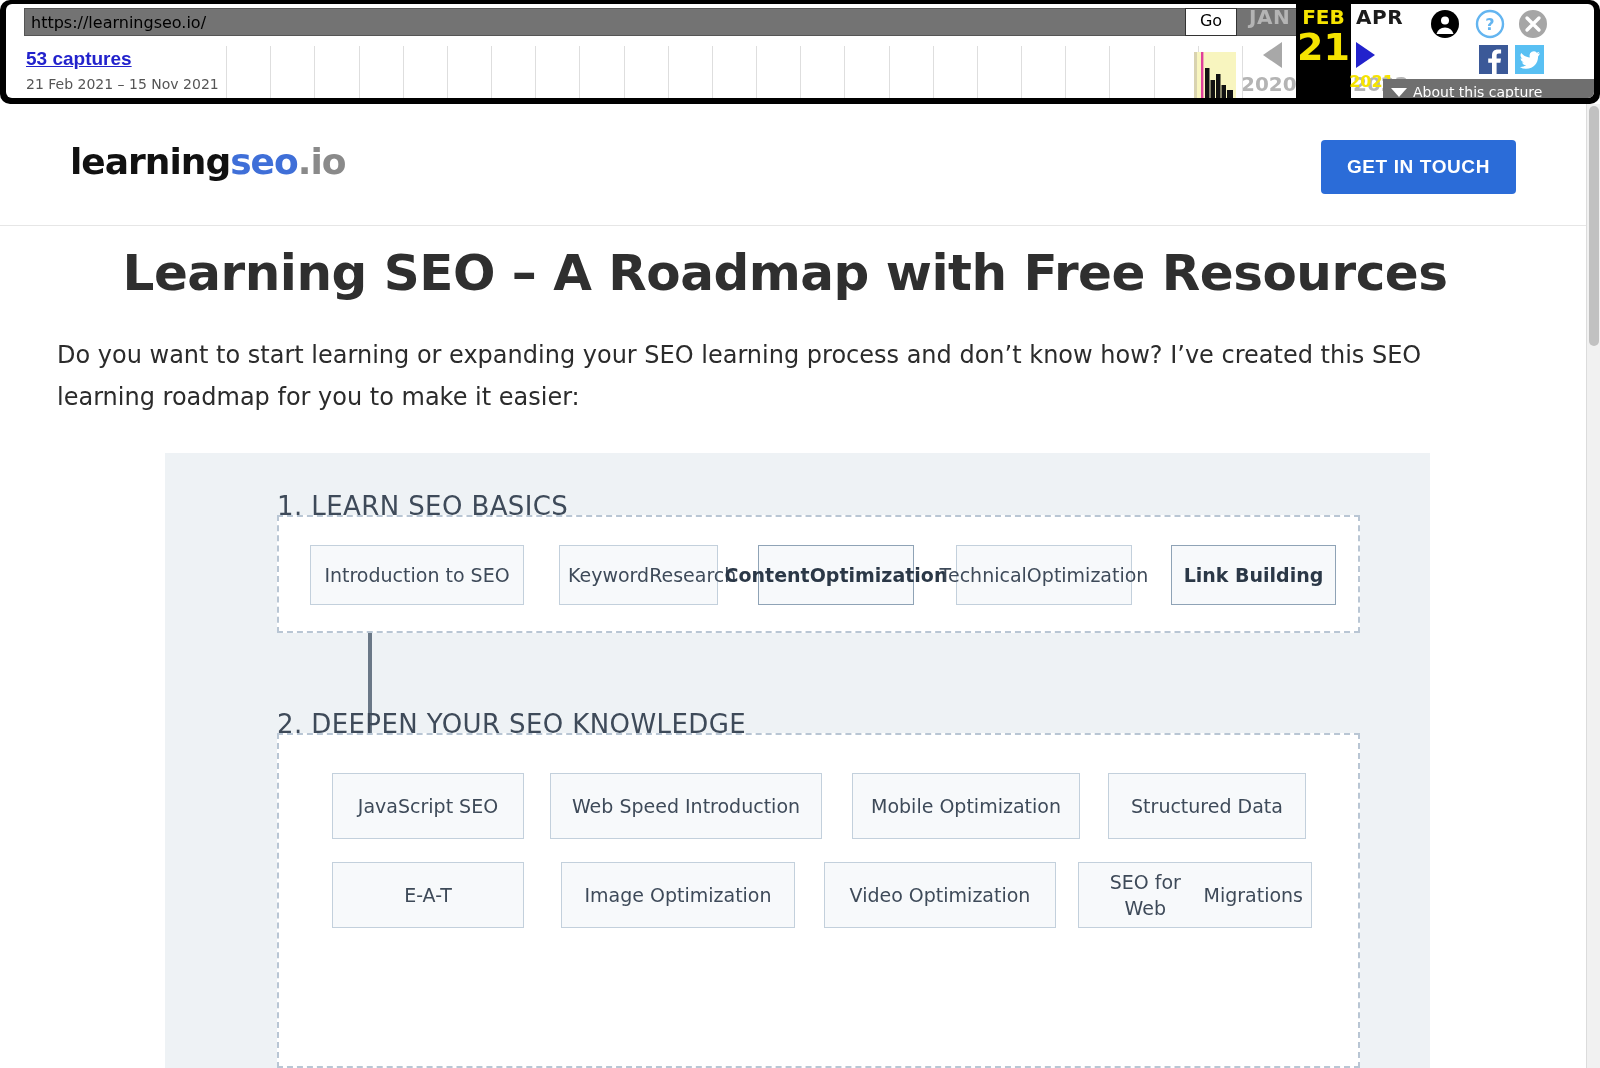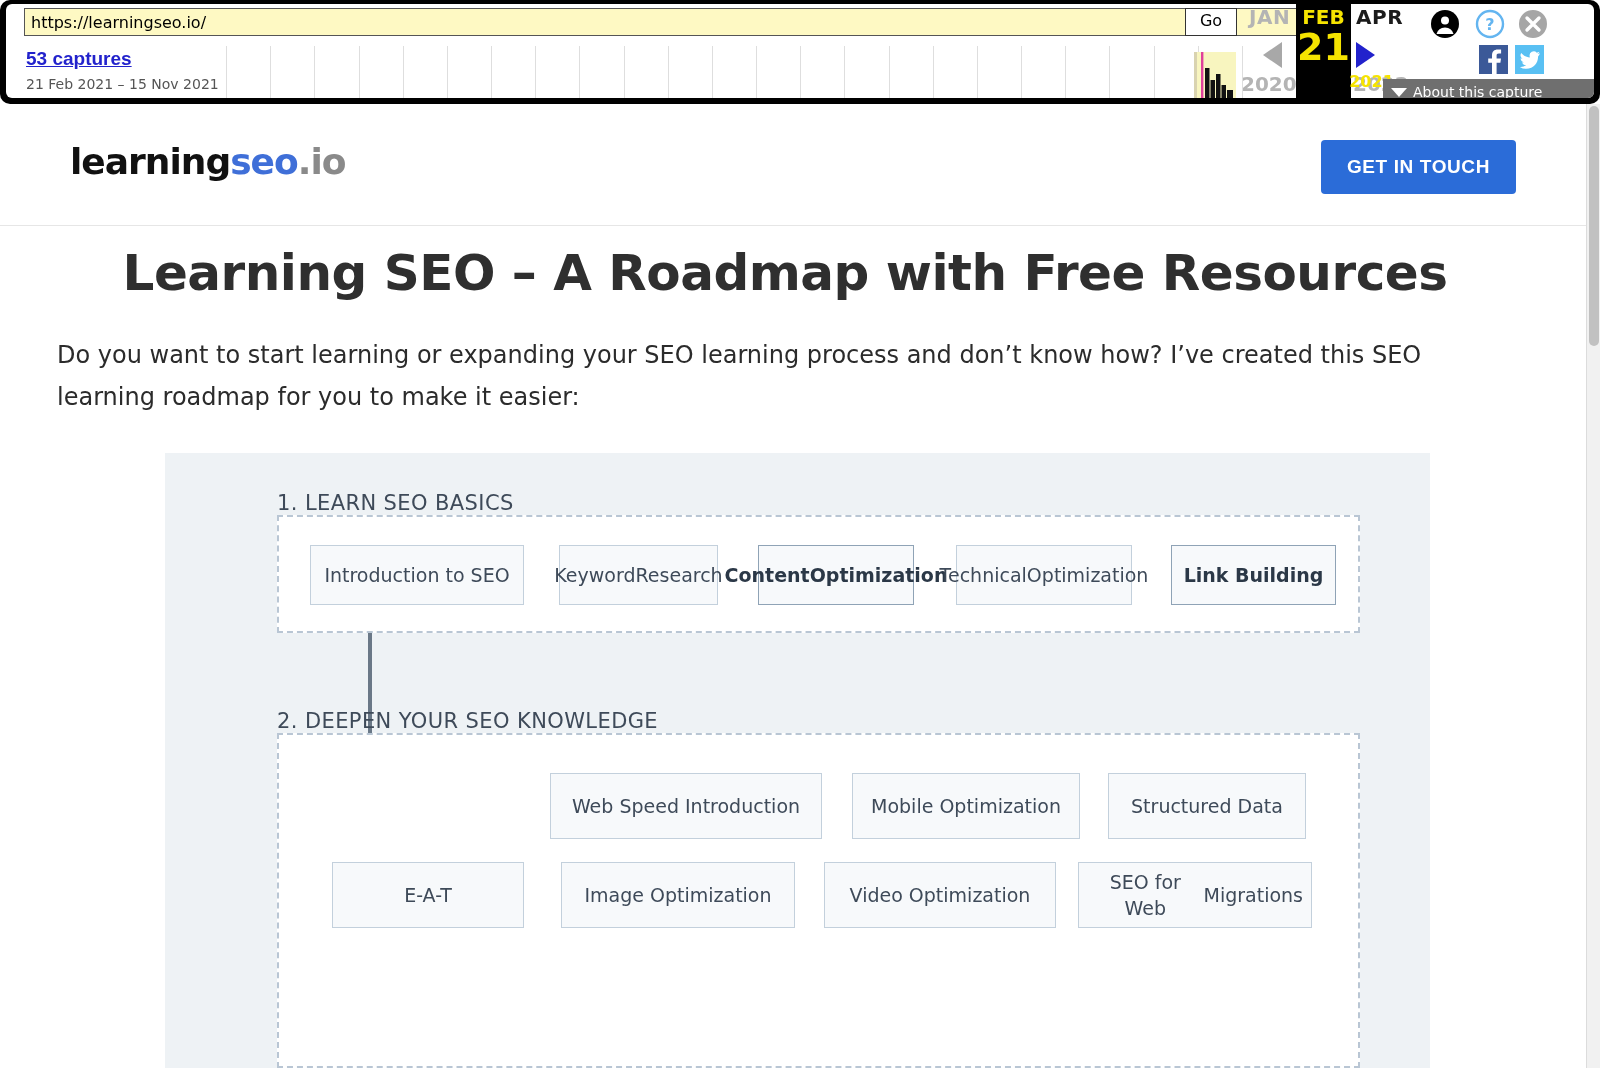--- a/index.html
+++ b/index.html
@@ -22,21 +22,21 @@
   #wayback-inner {
     position: relative;
     width: 100%; height: 100%;
     background: #fff;
     border-radius: 6px;
     overflow: hidden;
   }
   #url-field {
     position: absolute; left: 18px; top: 4px;
     width: 1299px; height: 28px;
-    border: 1.5px solid #555; background: #fef9c3;
+    border: 1.5px solid #555; background: #737373;
     font-family: "DejaVu Sans", sans-serif;
     font-size: 16px; color: #000;
     padding: 2px 6px; line-height: 22px;
     outline: none;
   }
   #go-btn {
     position: absolute; left: 1179px; top: 4px;
     width: 52px; height: 28px;
     border: 1.5px solid #333; background: #fff;
     font-family: "DejaVu Sans", sans-serif;
@@ -219,21 +219,21 @@
   
   #roadmap {
     position: absolute; left: 165px; top: 349px;
     width: 1265px; height: 615px;
     background: #eef2f5;
     overflow: hidden;
   }
   .sec-title {
     position: absolute;
     font-family: "DejaVu Sans", sans-serif;
-    font-size: 21px; font-weight: 500;
+    font-size: 26px; font-weight: 500;
     color: #3e4a59;
     letter-spacing: .4px;
     white-space: nowrap;
   }
   .sec-box {
     position: absolute;
     border: 2px dashed #b9c6d4;
     background: #fff;
   }
   .node {
@@ -409,40 +409,41 @@
 
     <div id="conn-v"></div>
     <div id="conn-h1"></div>
     <div id="conn-h2"></div>
     <div id="conn-arrow"></div>
 
     <div class="sec-title" style="left:112px; top:38px;">1. LEARN SEO BASICS</div>
     <div class="sec-box" style="left:112px; top:62px; width:1083px; height:118px;"></div>
 
     <div class="node" style="left:145px; top:92px; width:214px; height:60px;">Introduction to SEO</div>
-    <div class="node" style="left:394px; top:92px; width:159px; height:60px;">
+    <div class="node" style="left:394px; top:92px; width:159px; height:60px;justify-content:space-between;">
         <span>Keyword</span>
         <br>
         <span>Research</span>
       </div>
     <div class="node strong" style="left:593px; top:92px; width:156px; height:60px;">
         <span>Content</span>
         <br>
         <span>Optimization</span>
       </div>
     <div class="node" style="left:791px; top:92px; width:176px; height:60px;">
         <span>Technical</span>
         <br>
         <span>Optimization</span>
       </div>
     <div class="node strong" style="left:1006px; top:92px; width:165px; height:60px;">Link Building</div>
 
     <div class="sec-title" style="left:112px; top:256px;">2. DEEPEN YOUR SEO KNOWLEDGE</div>
     <div class="sec-box" style="left:112px; top:280px; width:1083px; height:335px;"></div>
 
+    <div class="node" style="left:167px; top:320px; width:192px; height:66px;">JavaScript SEO</div>
     <div class="node" style="left:385px; top:320px; width:272px; height:66px;">Web Speed Introduction</div>
     <div class="node" style="left:687px; top:320px; width:228px; height:66px;">Mobile Optimization</div>
     <div class="node" style="left:943px; top:320px; width:198px; height:66px;">Structured Data</div>
 
     <div class="node" style="left:167px; top:409px; width:192px; height:66px;">E-A-T</div>
     <div class="node" style="left:396px; top:409px; width:234px; height:66px;">Image Optimization</div>
     <div class="node" style="left:659px; top:409px; width:232px; height:66px;">Video Optimization</div>
     <div class="node" style="left:913px; top:409px; width:234px; height:66px;">
         <span>SEO for Web</span>
         <br>

